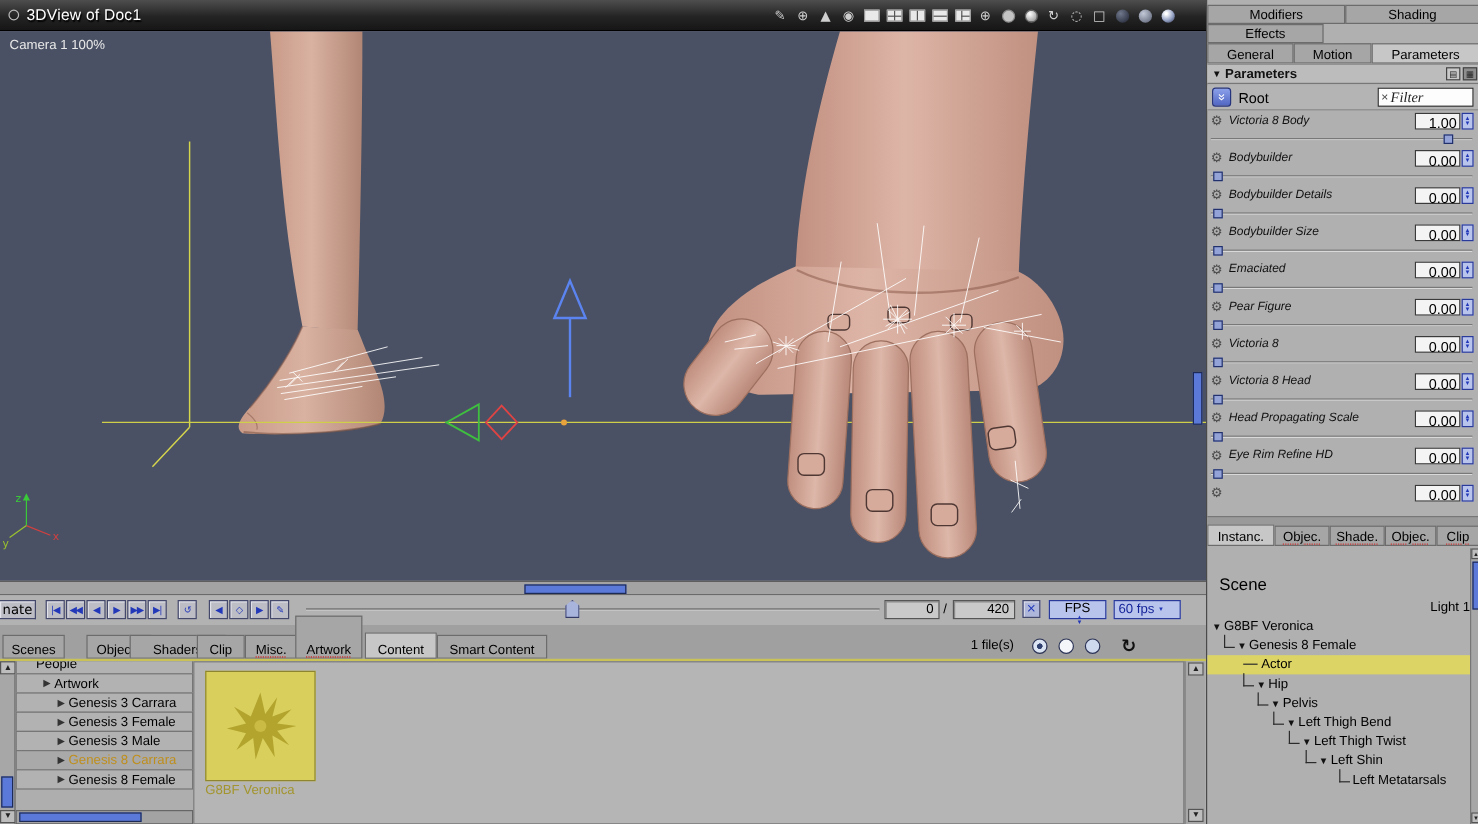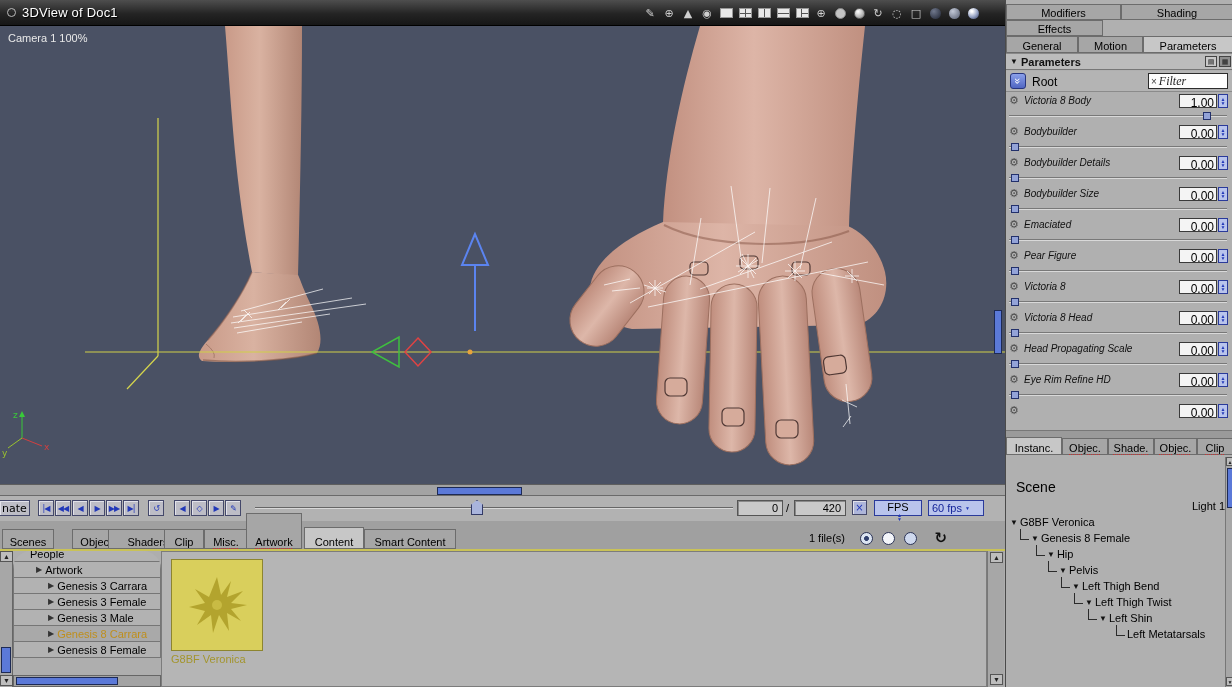--- a/index.html
+++ b/index.html
@@ -54,21 +54,21 @@
     font-size:11px; color:#000; display:flex; align-items:center; padding:0 3px; }
   .spin-arrows { display:flex; flex-direction:column; line-height:4px; font-size:5px; color:#2238b8; margin-left:3px; }
 
   
   .tabbar { position:absolute; left:0; top:521px; width:1005px; height:28px; background:#a0a0a0; }
   .qc { width:13px; height:13px; border-radius:50%; border:1px solid #2c3456; background:#eef2fa; }
 
   
   .browser { position:absolute; left:0; top:549px; width:1005px; height:138px;
     background:#aeaeae; border-top:2px solid #c9c257; }
-  .btree { position:absolute; left:13px; top:0; width:148px; height:136px; overflow:hidden;border-radius:18px; }
+  .btree { position:absolute; left:13px; top:0; width:148px; height:136px; overflow:hidden; }
   .btree-row { height:17px; background:#b2b2b2; border:1px solid #767676; margin-top:-1px;
     display:flex; align-items:center; font-size:11px; color:#000; }
   .btree-row .tri { font-size:8px; color:#333; margin:0 3px 0 0; }
   .sb-v { position:absolute; background:#a7a7a7; border-right:1px solid #666; }
   .sb-btn { position:absolute; width:13px; height:11px; background:#bdbdbd; border:1px solid #555;
     font-size:7px; color:#222; display:flex; align-items:center; justify-content:center; }
   .thumb-blue { position:absolute; background:#5b79d8; border:1px solid #1d2a55; }
   .content-area { position:absolute; left:161px; top:0; width:826px; height:136px;
     background:#b5b5b5; border:1px solid #7c7c7c; }
   .thumb-card { position:absolute; left:9px; top:7px; width:92px; height:92px;
@@ -624,20 +624,24 @@
         </div>
       <div class="srow" style="padding-left:4px;">
         <span class="tri">▼</span>
           <span>G8BF Veronica</span>
       </div>
       <div class="srow" style="padding-left:14px;">
         <span class="conn"></span>
         <span class="tri">▼</span>
           <span>Genesis 8 Female</span>
       </div>
+      <div class="srow sel" style="padding-left:30px;">
+        <span style="display:inline-block;width:12px;border-bottom:1px solid #2b2b2b;transform:translateY(-1px);margin-right:3px;"></span>
+        <span>Actor</span>
+      </div>
       <div class="srow" style="padding-left:30px;">
         <span class="conn"></span>
         <span class="tri">▼</span>
           <span>Hip</span>
       </div>
       <div class="srow" style="padding-left:42px;">
         <span class="conn"></span>
         <span class="tri">▼</span>
           <span>Pelvis</span>
       </div>

